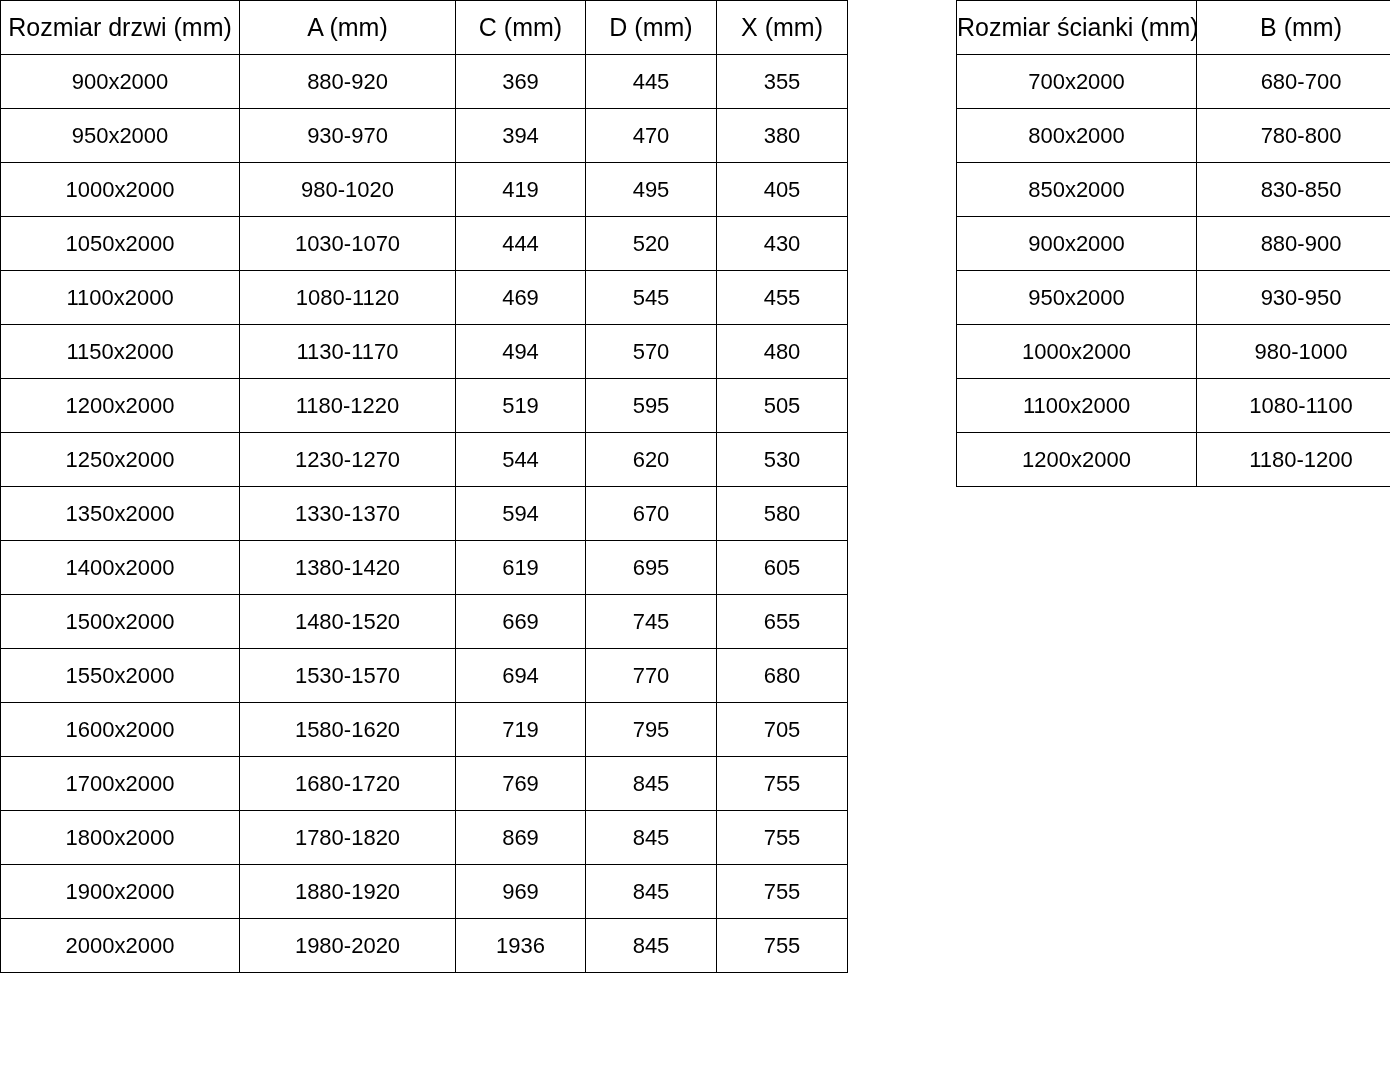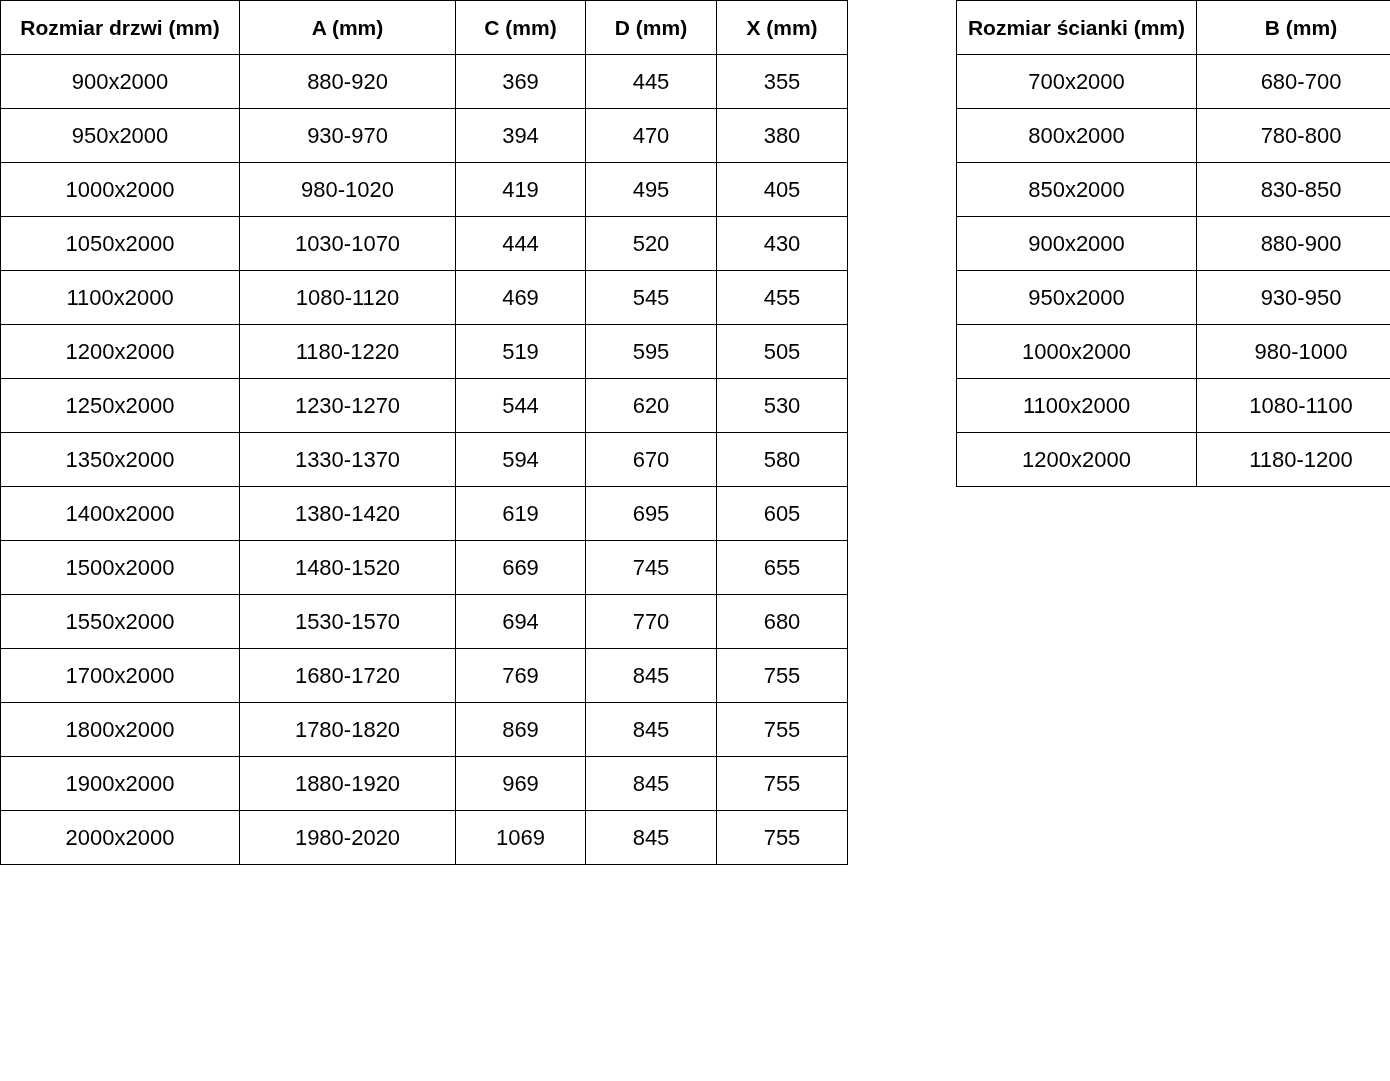--- a/index.html
+++ b/index.html
@@ -41,22 +41,22 @@
     padding: 0;
     background: #ffffff;
     white-space: nowrap;
     overflow: hidden;
   }
   table.spec td {
     font-size: 22px;
     font-weight: normal;
   }
   table.spec th {
-    font-size: 21px;
-    font-weight: bold;
+    font-size: 25px;
+    font-weight: normal;
     margin-left: 8px;
   }
 </style>
 </head>
 <body>
 
 <div class="page">
 
   <table class="spec doors">
     <colgroup>
@@ -105,20 +105,27 @@
           <td>430</td>
         </tr>
         <tr>
           <td>1100x2000</td>
           <td>1080-1120</td>
           <td>469</td>
           <td>545</td>
           <td>455</td>
         </tr>
         <tr>
+          <td>1150x2000</td>
+          <td>1130-1170</td>
+          <td>494</td>
+          <td>570</td>
+          <td>480</td>
+        </tr>
+        <tr>
           <td>1200x2000</td>
           <td>1180-1220</td>
           <td>519</td>
           <td>595</td>
           <td>505</td>
         </tr>
         <tr>
           <td>1250x2000</td>
           <td>1230-1270</td>
           <td>544</td>
@@ -147,20 +154,27 @@
           <td>655</td>
         </tr>
         <tr>
           <td>1550x2000</td>
           <td>1530-1570</td>
           <td>694</td>
           <td>770</td>
           <td>680</td>
         </tr>
         <tr>
+          <td>1600x2000</td>
+          <td>1580-1620</td>
+          <td>719</td>
+          <td>795</td>
+          <td>705</td>
+        </tr>
+        <tr>
           <td>1700x2000</td>
           <td>1680-1720</td>
           <td>769</td>
           <td>845</td>
           <td>755</td>
         </tr>
         <tr>
           <td>1800x2000</td>
           <td>1780-1820</td>
           <td>869</td>
@@ -170,21 +184,21 @@
         <tr>
           <td>1900x2000</td>
           <td>1880-1920</td>
           <td>969</td>
           <td>845</td>
           <td>755</td>
         </tr>
         <tr>
           <td>2000x2000</td>
           <td>1980-2020</td>
-          <td>1069</td>
+          <td>1936</td>
           <td>845</td>
           <td>755</td>
         </tr>
       </tbody>
   </table>
 
   <table class="spec walls">
     <colgroup>
       <col style="width:240px">
       <col style="width:209px">

